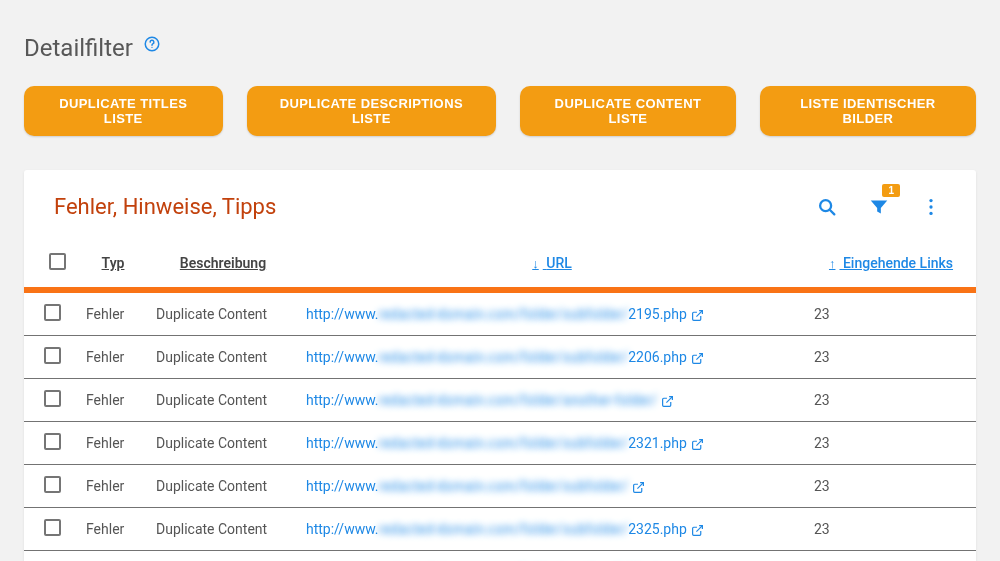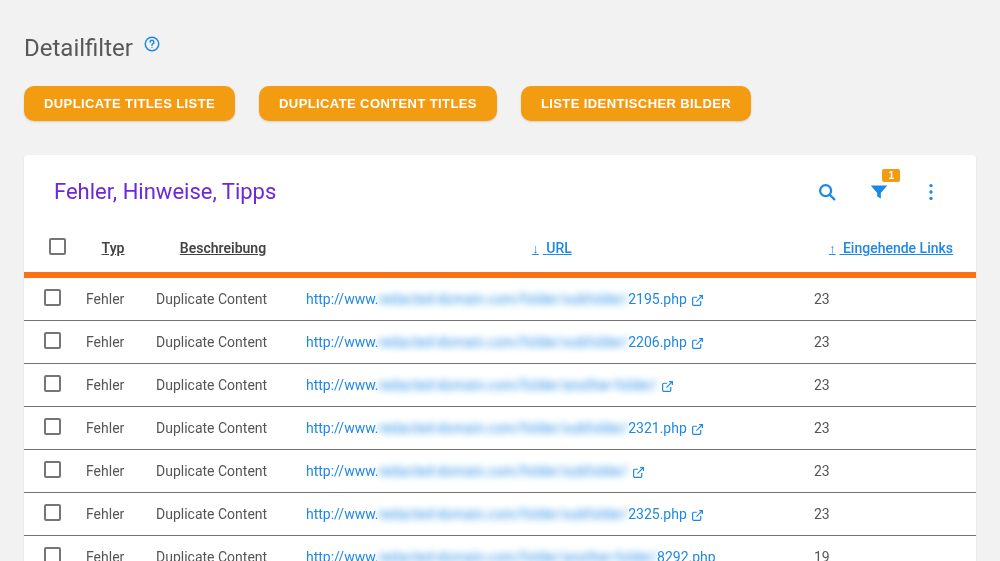--- a/index.html
+++ b/index.html
@@ -53,21 +53,21 @@
     box-shadow: 0 1px 3px rgba(0,0,0,0.08);
   }
   .card-header {
     display: flex;
     align-items: center;
     padding: 24px 24px 20px 30px;
   }
   .card-title {
     font-size: 22px;
     font-weight: 400;
-    color: #6d28d9;
+    color: #c2410c;
     flex: 1;
   }
   .card-tools {
     display: flex;
     align-items: center;
     gap: 30px;
     padding-right: 10px;
   }
   .tool-btn {
     background: none;
@@ -160,21 +160,22 @@
     <svg viewBox="0 0 24 24" fill="none" stroke="currentColor" stroke-width="2">
       <circle cx="12" cy="12" r="9"></circle>
       <path d="M9.5 9.5a2.5 2.5 0 1 1 3.5 2.3c-.8.4-1 .9-1 1.7" stroke-linecap="round"></path>
       <circle cx="12" cy="16.5" r="0.8" fill="currentColor" stroke="none"></circle>
     </svg>
   </span>
 </div>
 
 <div class="filter-buttons">
   <button class="filter-btn">DUPLICATE TITLES LISTE</button>
-  <button class="filter-btn">DUPLICATE CONTENT TITLES</button>
+  <button class="filter-btn">DUPLICATE DESCRIPTIONS LISTE</button>
+  <button class="filter-btn">DUPLICATE CONTENT LISTE</button>
   <button class="filter-btn">LISTE IDENTISCHER BILDER</button>
 </div>
 
 <div class="card">
   <div class="card-header">
     <div class="card-title">Fehler, Hinweise, Tipps</div>
     <div class="card-tools">
       <button class="tool-btn">
         <svg viewBox="0 0 24 24" fill="none" stroke="currentColor" stroke-width="2.5">
           <circle cx="10.5" cy="10.5" r="6"></circle>

